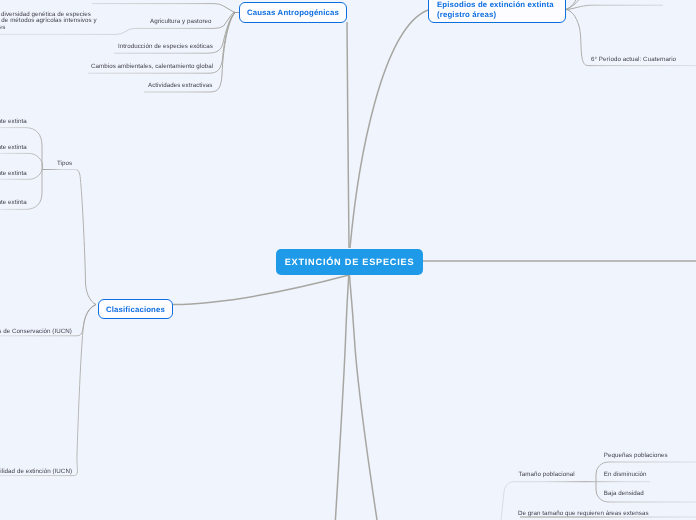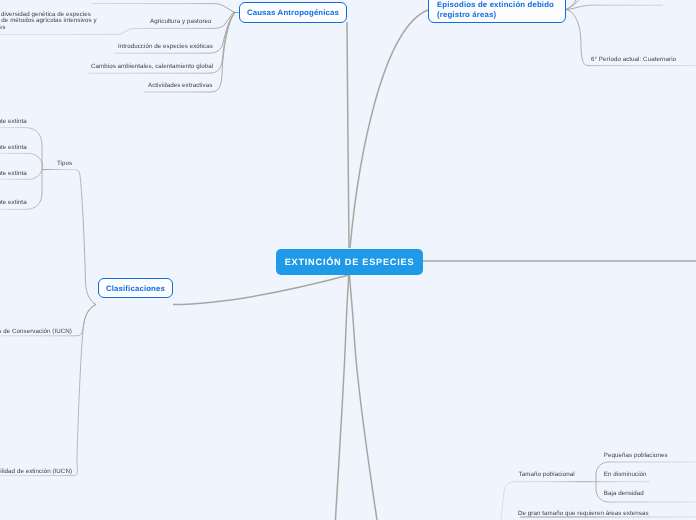--- a/index.html
+++ b/index.html
@@ -105,25 +105,25 @@
     <path style="stroke:url(#gEpis)" d="M566,9.4 C572,11 576,16 579,26 C583,40 578,65.6 588,65.6 L696,65.6"></path>
     <path d="M566,9.4 C572,7 576,2 578,-6"></path>
     <path d="M566,9.4 C574,6 580,0 584,-8"></path>
   </svg>
 
   <div class="node lvl1" style="left:239px;top:2px;width:108px;height:21px;">Causas Antropogénicas</div>
 
   <div class="node root" style="left:276px;top:249px;width:147px;height:26px;">EXTINCIÓN DE ESPECIES</div>
 
   <div class="node lvl1" style="left:428px;top:-11px;width:138px;height:34px;flex-direction:column;align-items:flex-start;justify-content:flex-end;padding:0 0 3px 8px;line-height:9.5px;">
-    <span>Episodios de extinción debido</span>
+    <span>Episodios de extinción extinta</span>
     <span>(registro áreas)</span>
   </div>
 
-  <div class="node lvl1" style="left:98px;top:278px;width:75px;height:20px;">Clasificaciones</div>
+  <div class="node lvl1" style="left:98px;top:299px;width:75px;height:20px;">Clasificaciones</div>
 
   <div class="leaf" style="left:150px;top:18px;">Agricultura y pastoreo</div>
   <div class="leaf" style="left:118px;top:43px;">Introducción de especies exóticas</div>
   <div class="leaf" style="left:91px;top:63px;">Cambios ambientales, calentamiento global</div>
   <div class="leaf" style="left:148px;top:82px;">Actividades extractivas</div>
   <div class="leaf" style="left:-38px;top:11.5px;line-height:6.6px;">Pérdida de la diversidad genética de especies
 debido al uso de métodos agrícolas intensivos y
 convencionales</div>
 
   <div class="leaf" style="left:57px;top:160px;">Tipos</div>

